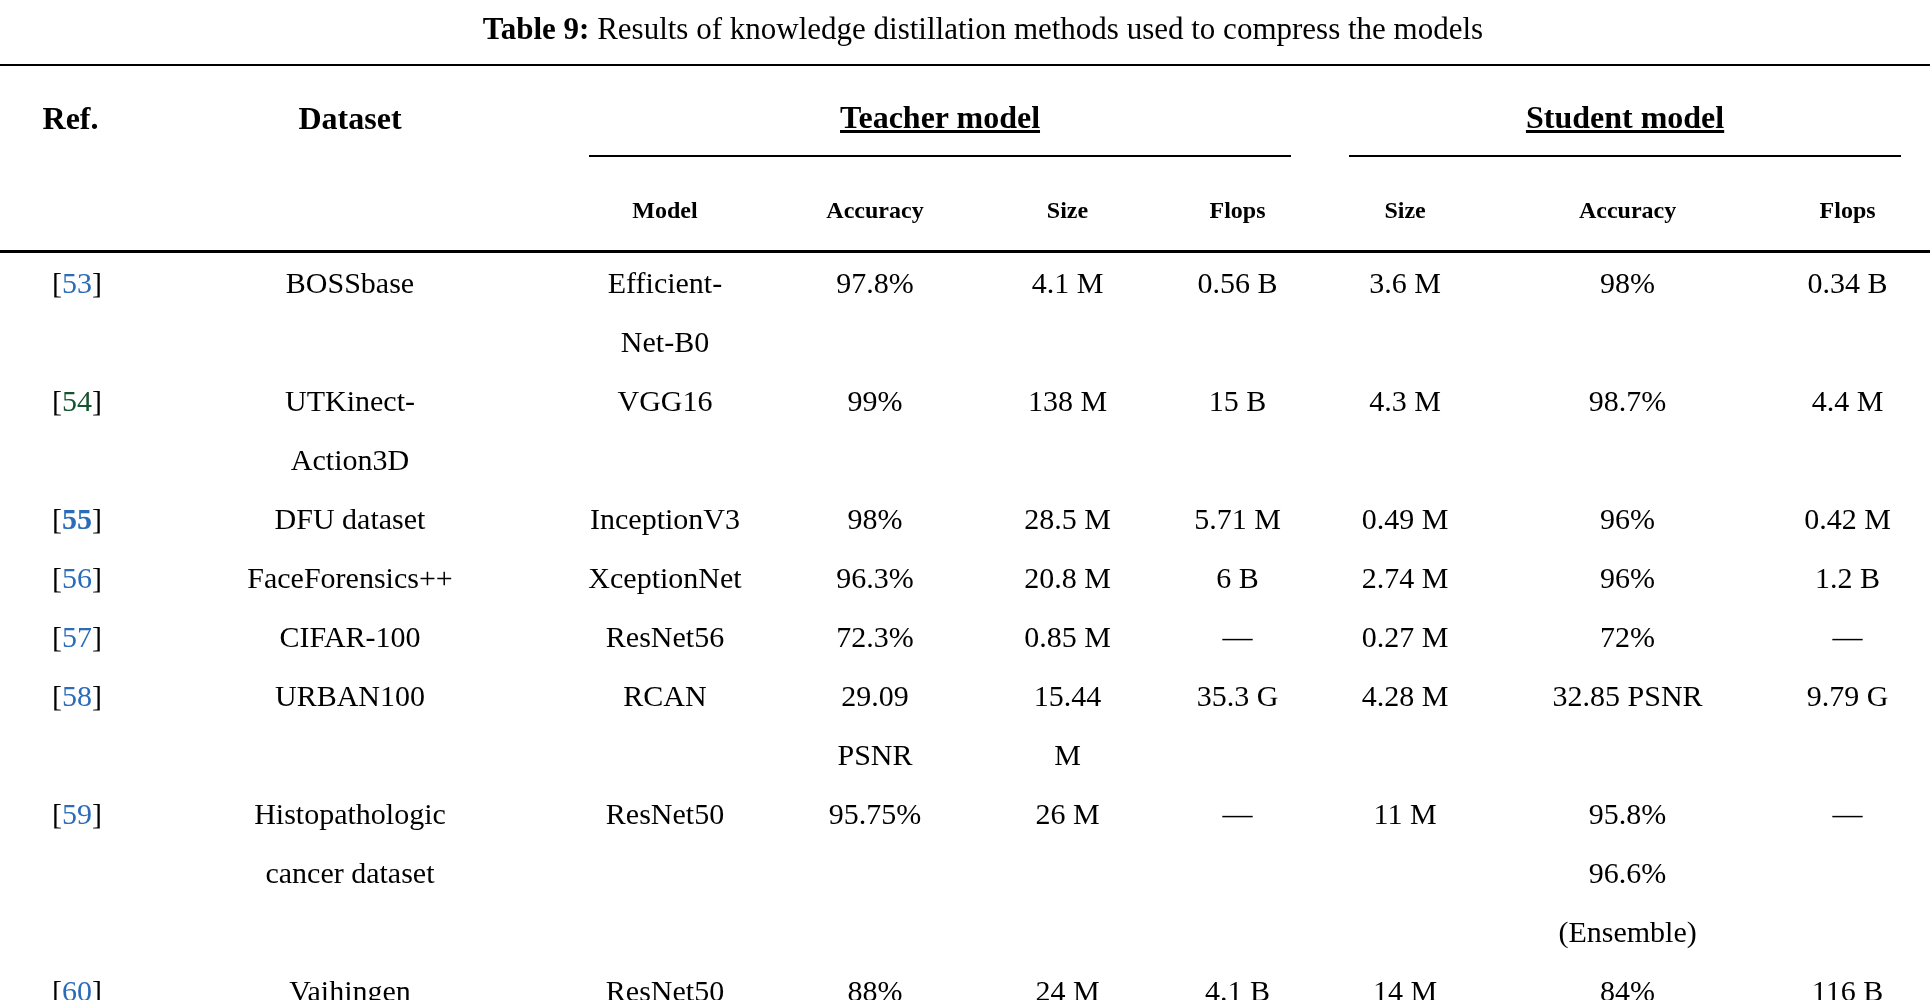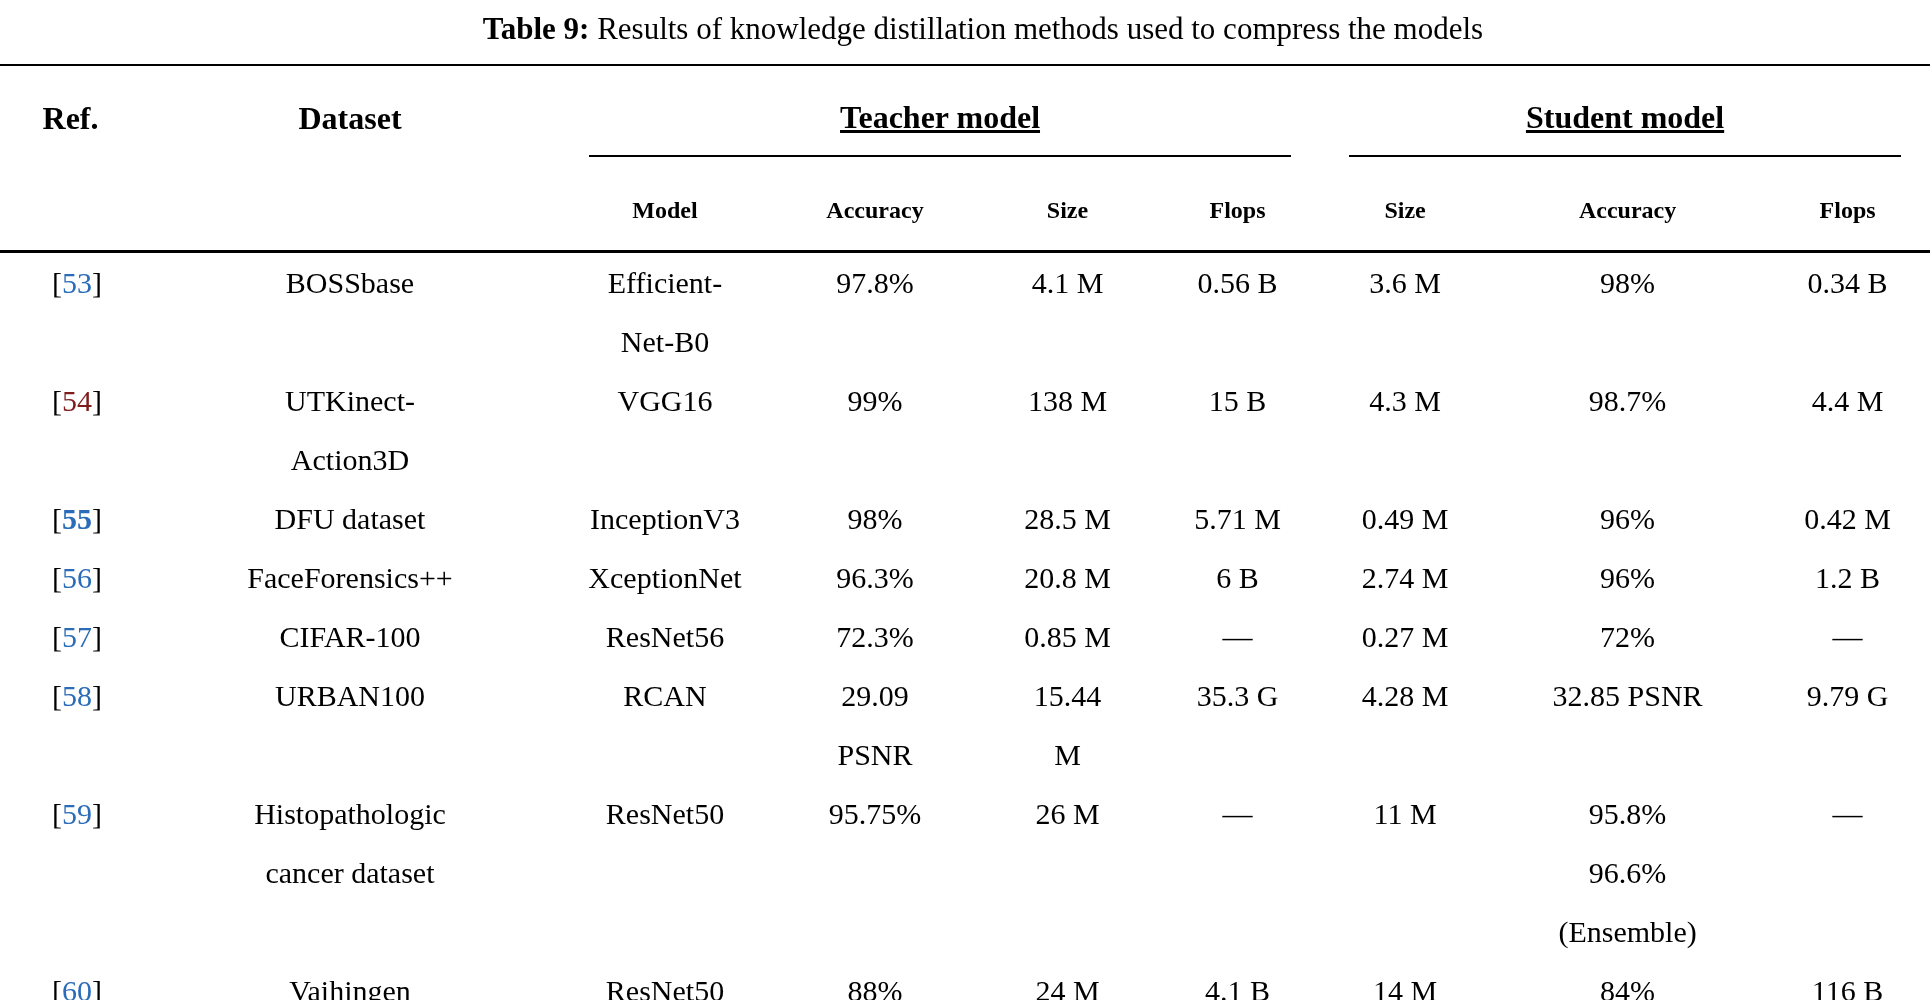--- a/index.html
+++ b/index.html
@@ -113,21 +113,21 @@
         <td>Efficient-
 Net-B0</td>
         <td>97.8%</td>
         <td>4.1 M</td>
         <td>0.56 B</td>
         <td>3.6 M</td>
         <td>98%</td>
         <td>0.34 B</td>
       </tr>
       <tr>
-        <td class="col-ref"><span class="cite"><span>[</span><span style="color: #7f1d1d;">54</span><span>]</span></span></td>
+        <td class="col-ref"><span class="cite"><span>[</span><span style="color: #14532d;">54</span><span>]</span></span></td>
         <td>UTKinect-
 Action3D</td>
         <td>VGG16</td>
         <td>99%</td>
         <td>138 M</td>
         <td>15 B</td>
         <td>4.3 M</td>
         <td>98.7%</td>
         <td>4.4 M</td>
       </tr>

